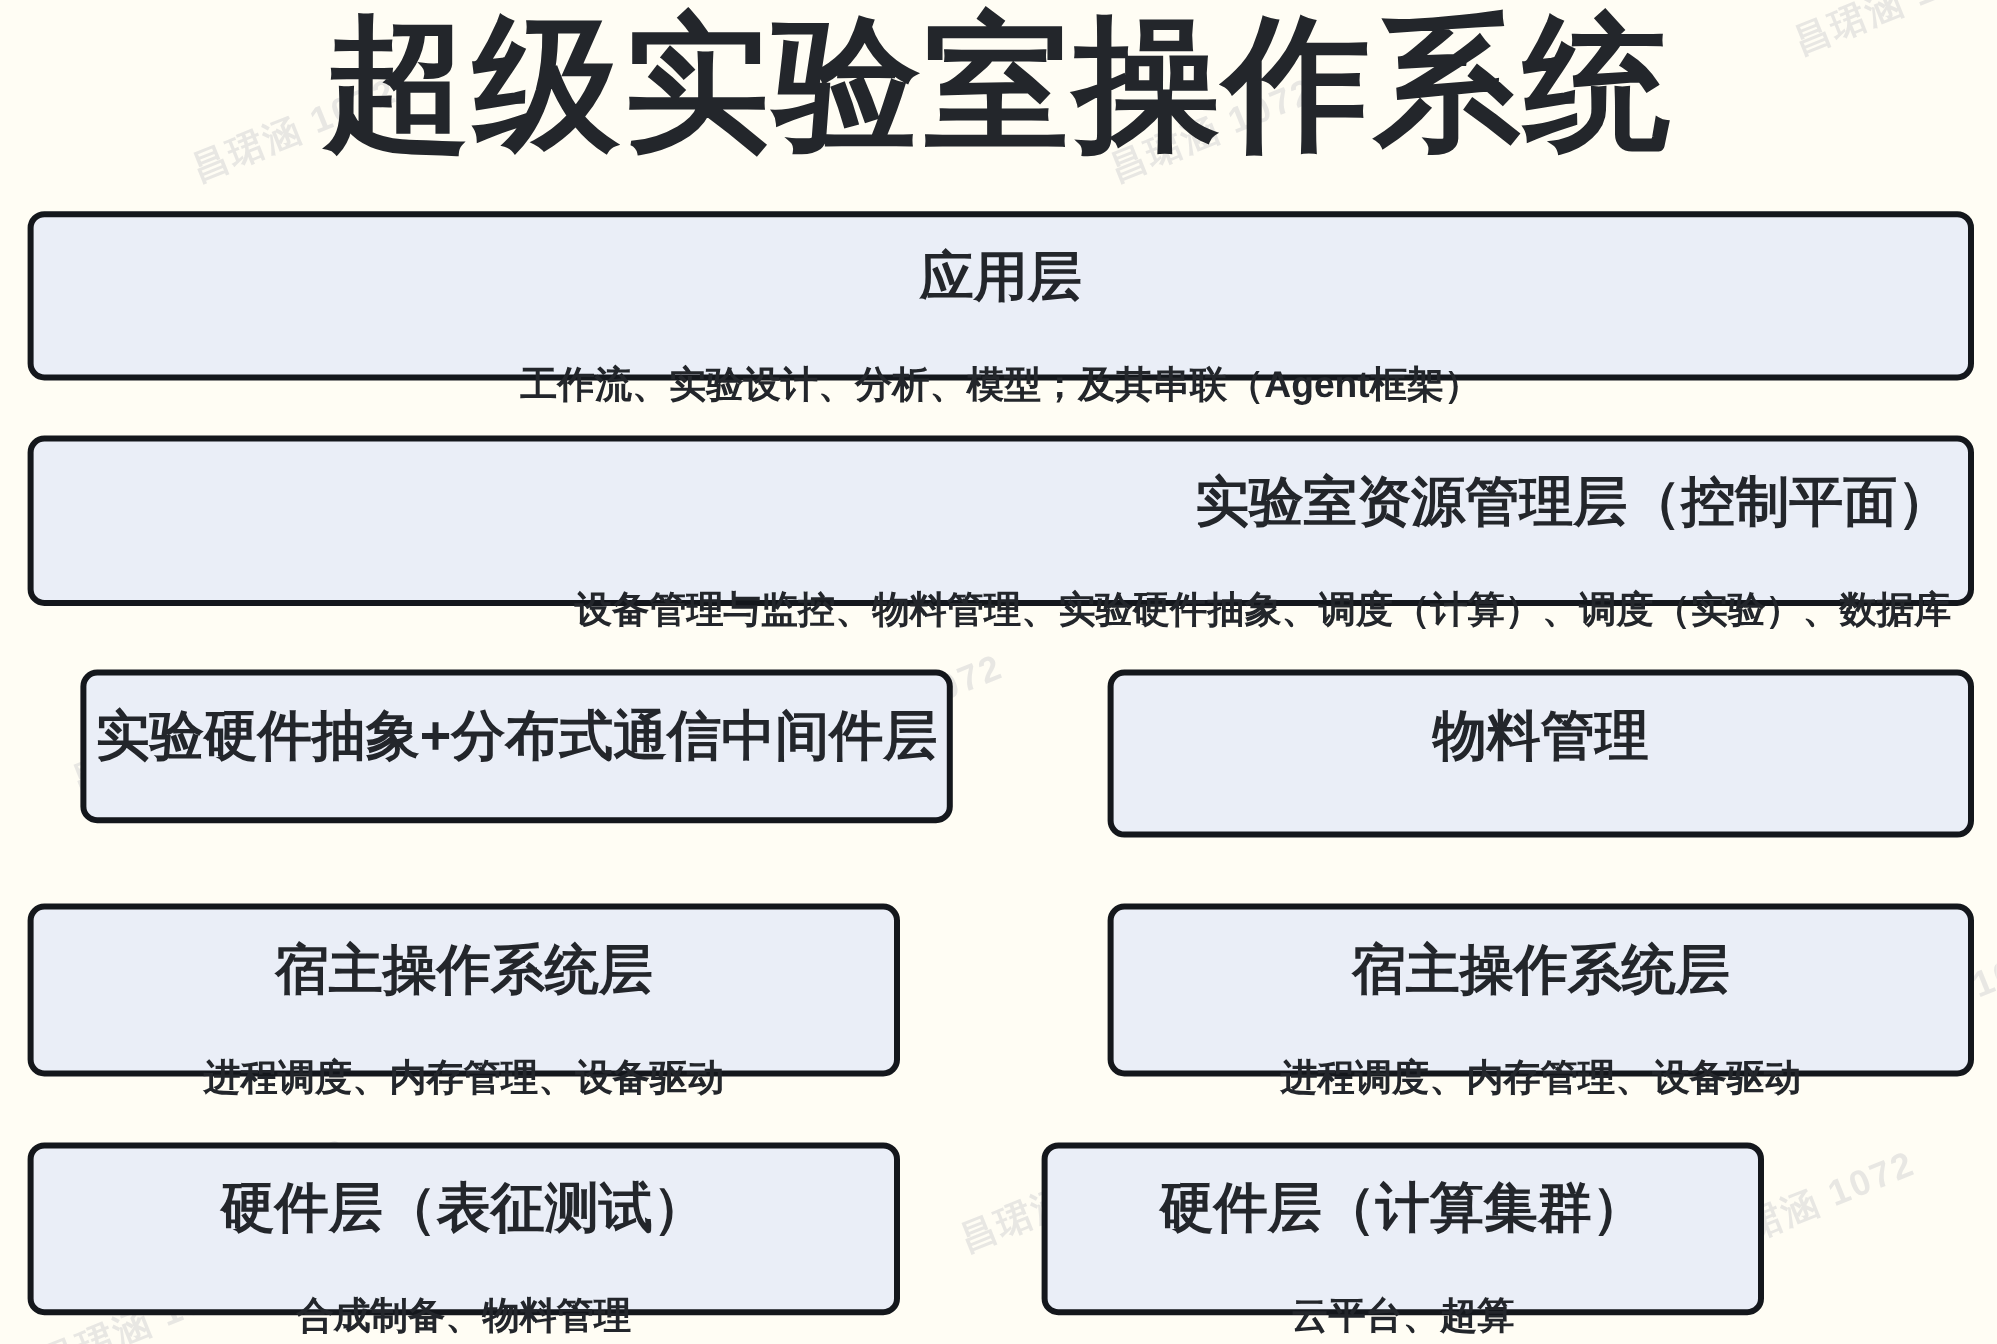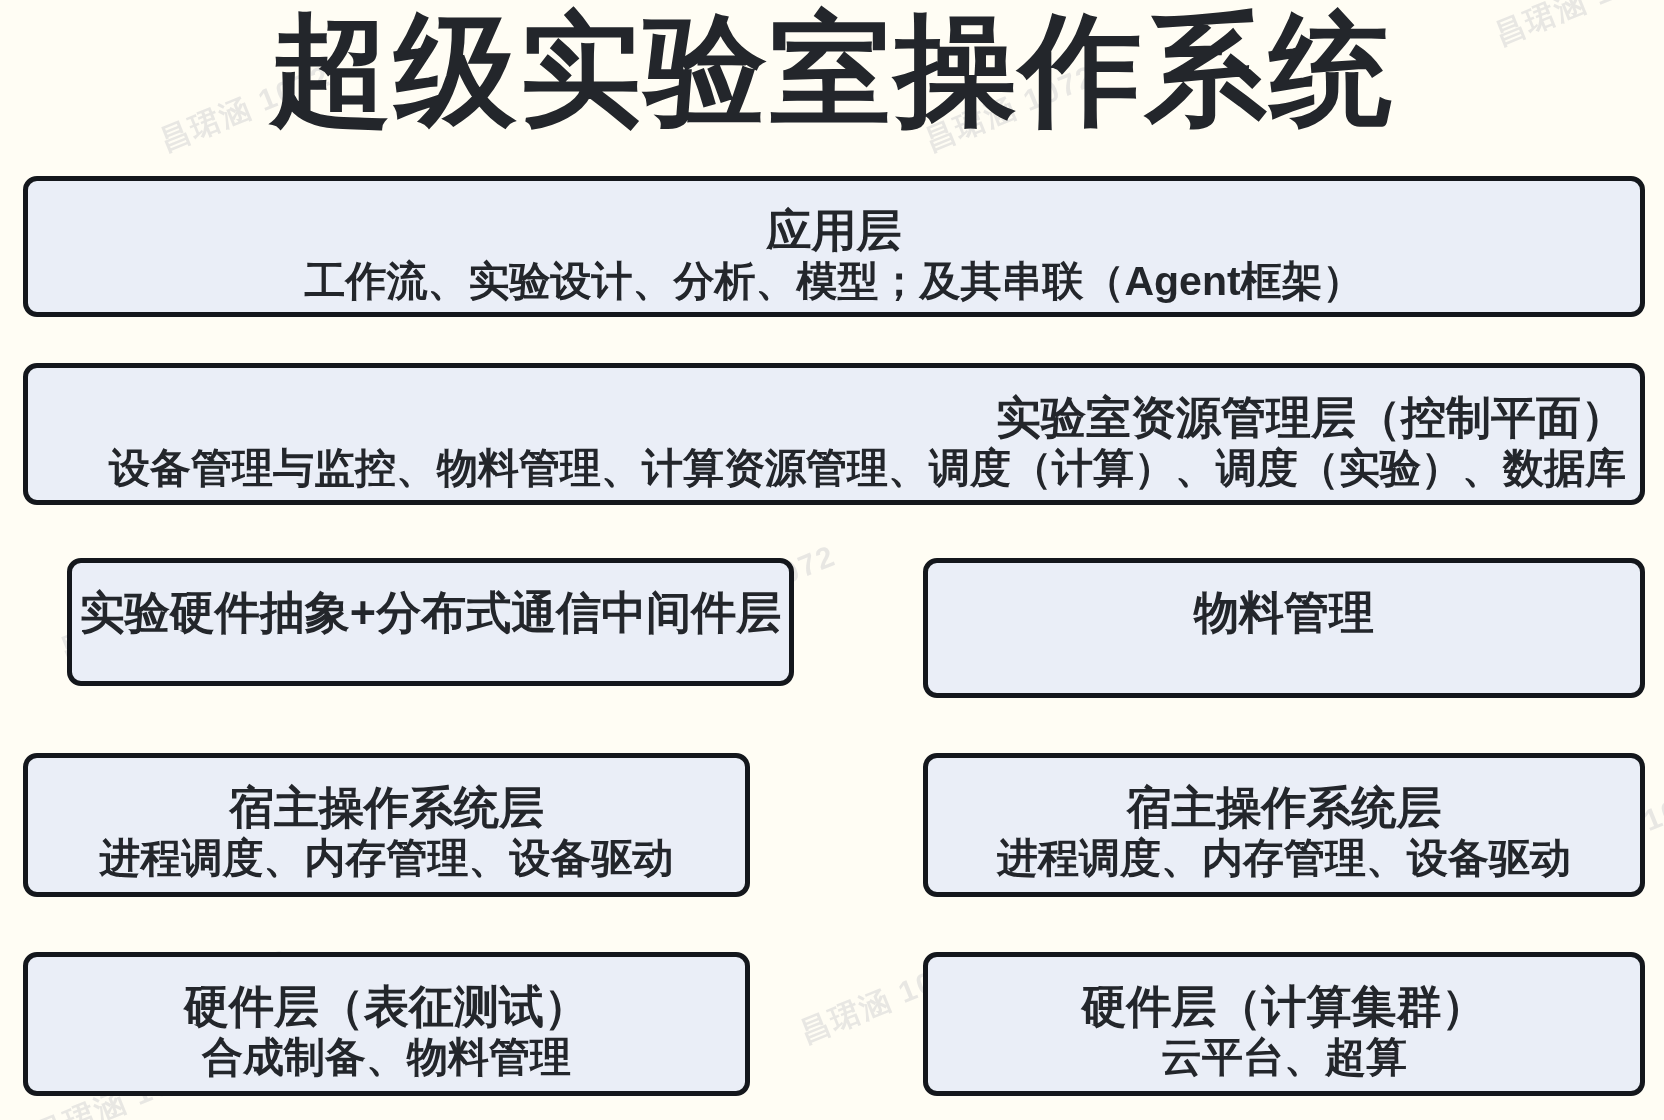--- a/index.html
+++ b/index.html
@@ -33,35 +33,37 @@
     position: absolute;
     box-sizing: border-box;
     background: #eaeef7;
     border: 5px solid #14171c;
     border-radius: 14px;
     display: flex;
     flex-direction: column;
     align-items: center;
     justify-content: flex-start;
     padding: 24px 14px 0 14px;
+    gap: 13px;
     z-index: 2;
   }
   .layer-title {
     font-size: 45px;
     font-weight: 800;
     line-height: 1.15;
     text-align: center;
     white-space: nowrap;
   }
   .layer-subtitle {
-    font-size: 41px;
+    font-size: 31px;
     font-weight: 700;
     line-height: 1.2;
     text-align: center;
     white-space: nowrap;
+    margin-top: 32px;
   }
   .watermark {
     position: absolute;
     font-size: 30px;
     font-weight: 700;
     color: rgba(110, 120, 145, 0.16);
     transform: rotate(-22deg);
     white-space: nowrap;
     z-index: 1;
     pointer-events: none;
@@ -75,21 +77,21 @@
 
   <div class="page-title">超级实验室操作系统</div>
 
   <div class="layer-box" style="left:23px; top:176px; width:1622px; height:141px;">
     <div class="layer-title">应用层</div>
     <div class="layer-subtitle">工作流、实验设计、分析、模型；及其串联（Agent框架）</div>
   </div>
 
   <div class="layer-box" style="left:23px; top:363px; width:1622px; height:142px;align-items:flex-end;">
     <div class="layer-title">实验室资源管理层（控制平面）</div>
-    <div class="layer-subtitle">设备管理与监控、物料管理、计算资源管理、调度（计算）、调度（实验）、数据库</div>
+    <div class="layer-subtitle">设备管理与监控、物料管理、实验硬件抽象、调度（计算）、调度（实验）、数据库</div>
   </div>
 
   <div class="layer-box" style="left:23px; top:558px; width:727px; height:128px;margin-left:44px;">
     <div class="layer-title">实验硬件抽象+分布式通信中间件层</div>
   </div>
   <div class="layer-box" style="left:923px; top:558px; width:722px; height:140px;">
     <div class="layer-title">物料管理</div>
   </div>
 
   <div class="layer-box" style="left:23px; top:753px; width:727px; height:144px;">
@@ -98,21 +100,21 @@
   </div>
   <div class="layer-box" style="left:923px; top:753px; width:722px; height:144px;">
     <div class="layer-title">宿主操作系统层</div>
     <div class="layer-subtitle">进程调度、内存管理、设备驱动</div>
   </div>
 
   <div class="layer-box" style="left:23px; top:952px; width:727px; height:144px;">
     <div class="layer-title">硬件层（表征测试）</div>
     <div class="layer-subtitle">合成制备、物料管理</div>
   </div>
-  <div class="layer-box" style="left:923px; top:952px; width:722px; height:144px;">
+  <div class="layer-box" style="left:868px; top:952px; width:602px; height:144px;">
     <div class="layer-title">硬件层（计算集群）</div>
     <div class="layer-subtitle">云平台、超算</div>
   </div>
 
 <span class="watermark" style="left: 155px; top: 88px;">昌珺涵 1072</span>
     <span class="watermark" style="left: 920px; top: 88px;">昌珺涵 1072</span>
     <span class="watermark" style="left: 1490px; top: -18px;">昌珺涵 1072</span>
     <span class="watermark" style="left: 555px; top: 238px;">昌珺涵 1072</span>
     <span class="watermark" style="left: 1185px; top: 238px;">昌珺涵 1072</span>
     <span class="watermark" style="left: 290px; top: 398px;">昌珺涵 1072</span>

